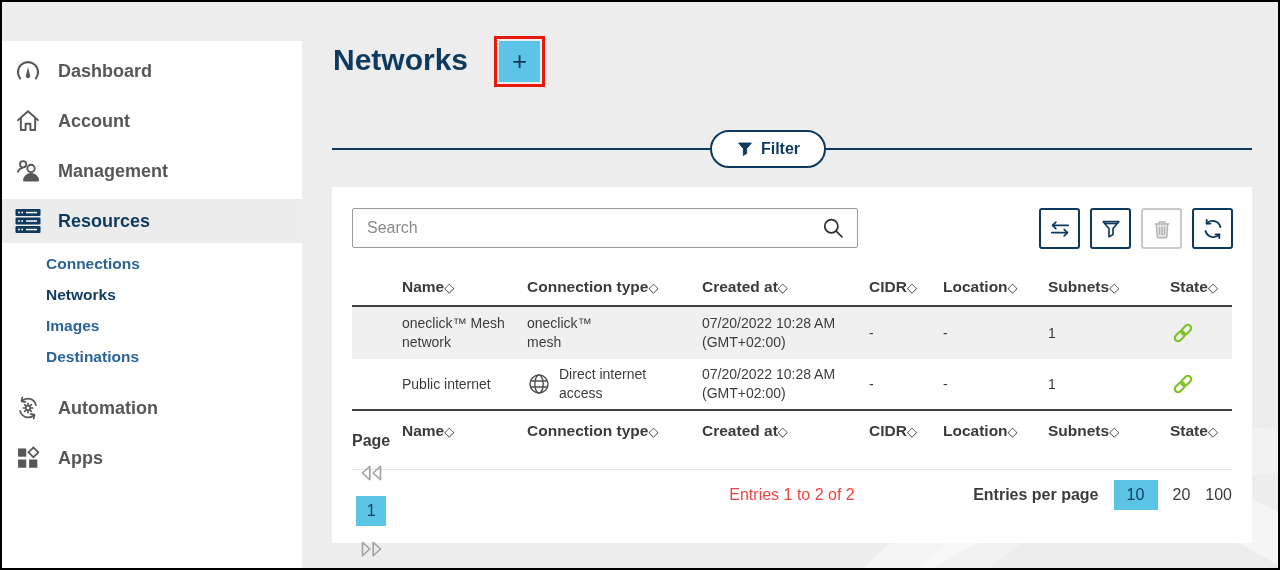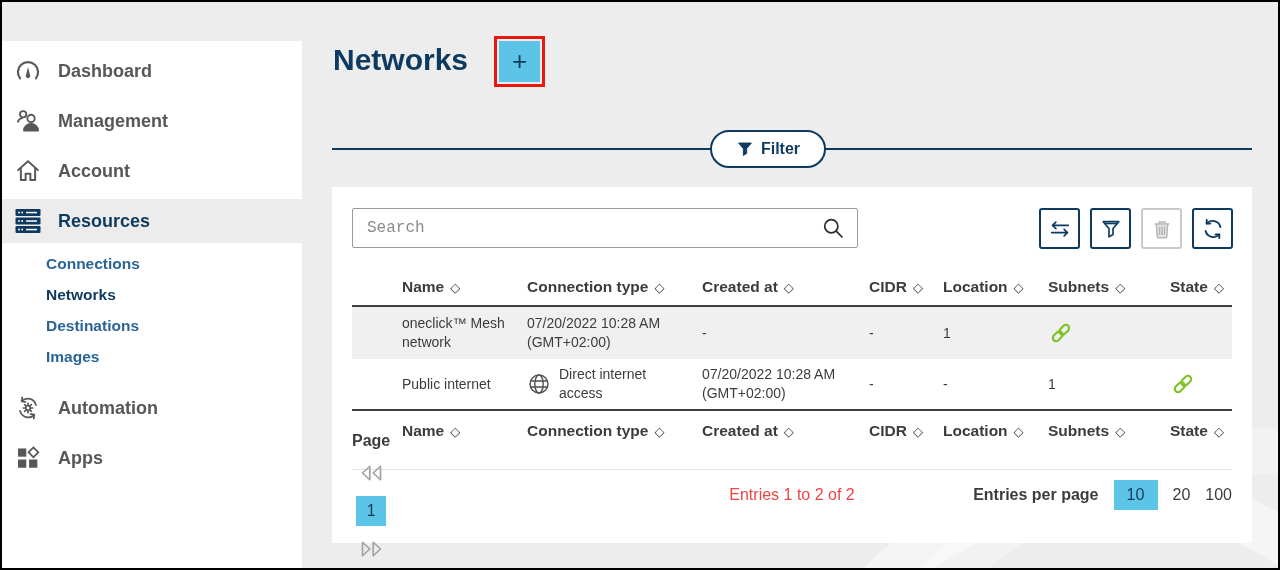--- a/index.html
+++ b/index.html
@@ -38,32 +38,32 @@
   .filter-pill { position:absolute; left:708px; top:128px; width:116px; height:38px; background:#fff;
                  border:2.5px solid #0d3a5e; border-radius:20px; display:flex; align-items:center; justify-content:center;
                  gap:7px; color:#0d3a5e; font-size:16px; font-weight:700; cursor:pointer; z-index:2; }
 
   
   .panel { position:absolute; left:330px; top:185px; width:920px; height:356px; background:#fff; z-index:1; }
   .panel-top { display:flex; justify-content:space-between; align-items:flex-start; padding:21px 19px 0 20px; }
   .search-box { width:506px; height:40px; border:1px solid #9b9b9b; border-radius:2px;
                 display:flex; align-items:center; padding:0 12px 0 14px; background:#fff; }
   .search-box input { flex:1; border:none; outline:none; font-size:16px; color:#14532d;
-                      font-family:Liberation Mono, monospace; background:transparent; }
+                      font-family:Liberation Sans, sans-serif; background:transparent; }
   .search-box input::placeholder { color:#8a8a8a; }
   .icon-btns { display:flex; gap:10px; }
   .icon-btn { width:41px; height:41px; background:#fff; border:2px solid #0d3a5e; border-radius:3px;
               display:flex; align-items:center; justify-content:center; color:#0d3a5e; cursor:pointer; }
   .icon-btn.disabled { border-color:#c9c9c9; color:#b5b5b5; cursor:default; }
 
   .tbl { margin:20px 20px 0 20px; }
   .trow { display:grid; grid-template-columns:175px 175px 167px 74px 105px 122px 1fr; align-items:center; }
   .thead { height:38px; border-bottom:2px solid #3f3f3f; }
   .thead2 { height:40px; border-bottom:none; }
-  .th { display:flex; align-items:center; gap:6px; font-size:15.5px; font-weight:700; color:#3c3c3c; }
+  .th { display:flex; align-items:center; font-size:15.5px; font-weight:700; color:#3c3c3c; }
   .th:first-child, .td:first-child { padding-left:50px; }
   .sort { font-size:13px; font-weight:400; color:#2f2f2f; cursor:pointer; }
   .drow { height:52px; font-size:14px; color:#3c3c3c; }
   .drow.alt { background:#f0f0f0; }
   .drow.last { border-bottom:2px solid #3f3f3f; }
   .td { line-height:1.35; }
   .cell-wrap { max-width:104px; display:inline-block; }
   .conn-cell { display:flex; align-items:center; gap:8px; }
   .conn-text { max-width:100px; }
   .created { max-width:150px; display:inline-block; }
@@ -96,38 +96,38 @@
         <svg width="26" height="26" viewBox="0 0 24 24">
             <path d="M4.7 18.8 A 9.3 9.3 0 1 1 19.3 18.8" fill="none" stroke="currentColor" stroke-width="2" stroke-linecap="round"></path>
             <path d="M12 8.2 l1.7 7 a2.1 2.1 0 1 1 -3.4 0 Z" fill="currentColor"></path>
           </svg>
       </span>
       <span>Dashboard</span>
     </div>
 
     <div class="nav-item">
       <span class="nicon">
+        <svg width="26" height="26" viewBox="0 0 24 24" fill="none" stroke="currentColor" stroke-width="1.8" stroke-linejoin="round" stroke-linecap="round">
+            <path d="M2.8 11.2 L12 3 L21.2 11.2"></path>
+            <path d="M5.4 9.6 V20.3 H9.8 V14.6 H14.2 V20.3 H18.6 V9.6"></path>
+          </svg>
+      </span>
+      <span>Account</span>
+    </div>
+
+    <div class="nav-item">
+      <span class="nicon">
         <svg width="26" height="26" viewBox="0 0 24 24" fill="none" stroke="currentColor" stroke-width="1.7">
             <circle cx="7.5" cy="5.8" r="2.9"></circle>
             <path d="M2.6 13.4 c0.4-2.3 2.3-4 4.6-4.1"></path>
             <circle cx="14.8" cy="9.6" r="3.4"></circle>
             <path d="M8.3 20.8 c0-3.5 2.9-6 6.5-6 s6.5 2.5 6.5 6 Z" fill="currentColor" stroke="currentColor" stroke-linejoin="round"></path>
           </svg>
       </span>
       <span>Management</span>
-    </div>
-
-    <div class="nav-item">
-      <span class="nicon">
-        <svg width="26" height="26" viewBox="0 0 24 24" fill="none" stroke="currentColor" stroke-width="1.8" stroke-linejoin="round" stroke-linecap="round">
-            <path d="M2.8 11.2 L12 3 L21.2 11.2"></path>
-            <path d="M5.4 9.6 V20.3 H9.8 V14.6 H14.2 V20.3 H18.6 V9.6"></path>
-          </svg>
-      </span>
-      <span>Account</span>
     </div>
 
     <div class="nav-item active">
       <span class="nicon">
         <svg width="26" height="26" viewBox="0 0 26 26" fill="currentColor">
             <rect x="0.5" y="1" width="25" height="7" rx="1.2"></rect>
             <rect x="0.5" y="9.5" width="25" height="7" rx="1.2"></rect>
             <rect x="0.5" y="18" width="25" height="7" rx="1.2"></rect>
             <g fill="#fff">
               <circle cx="4" cy="4.5" r="0.95"></circle>
@@ -146,24 +146,24 @@
     </div>
 
     <div class="subnav">
       <div class="sub-item">
         <span>Connections</span>
       </div>
       <div class="sub-item active">
         <span>Networks</span>
       </div>
       <div class="sub-item">
+        <span>Images</span>
+      </div>
+      <div class="sub-item">
         <span>Destinations</span>
-      </div>
-      <div class="sub-item">
-        <span>Images</span>
       </div>
     </div>
 
     <div class="nav-item after-sub">
       <span class="nicon">
         <svg width="26" height="26" viewBox="0 0 24 24" fill="none" stroke="currentColor" stroke-width="1.6" stroke-linecap="round" stroke-linejoin="round">
             <path d="M19.3 9.3 A 7.7 7.7 0 0 0 6.3 5.6"></path>
             <path d="M6.8 2.3 L6.1 5.8 L9.6 6.4"></path>
             <path d="M4.7 14.7 A 7.7 7.7 0 0 0 17.7 18.4"></path>
             <path d="M17.2 21.7 L17.9 18.2 L14.4 17.6"></path>
@@ -291,20 +291,23 @@
             <span class="sort">◇</span>
           </div>
         <div class="th">
             <span>State</span>
             <span class="sort">◇</span>
           </div>
       </div>
 
       <div class="trow drow alt">
         <div class="td"><span class="cell-wrap">oneclick™ Mesh network</span></div>
+        <div class="td conn-cell">
+            <span class="conn-text">oneclick™ mesh</span>
+          </div>
         <div class="td"><span class="created">07/20/2022 10:28 AM (GMT+02:00)</span></div>
         <div class="td"><span>-</span></div>
         <div class="td"><span>-</span></div>
         <div class="td"><span>1</span></div>
         <div class="td">
           <span>
             <svg width="26" height="26" viewBox="0 0 24 24" fill="none" stroke="#7fc226" stroke-width="2">
                 <g transform="rotate(-45 12 12)">
                   <rect x="2.6" y="9" width="10.4" height="6" rx="3"></rect>
                   <rect x="11" y="9" width="10.4" height="6" rx="3"></rect>

